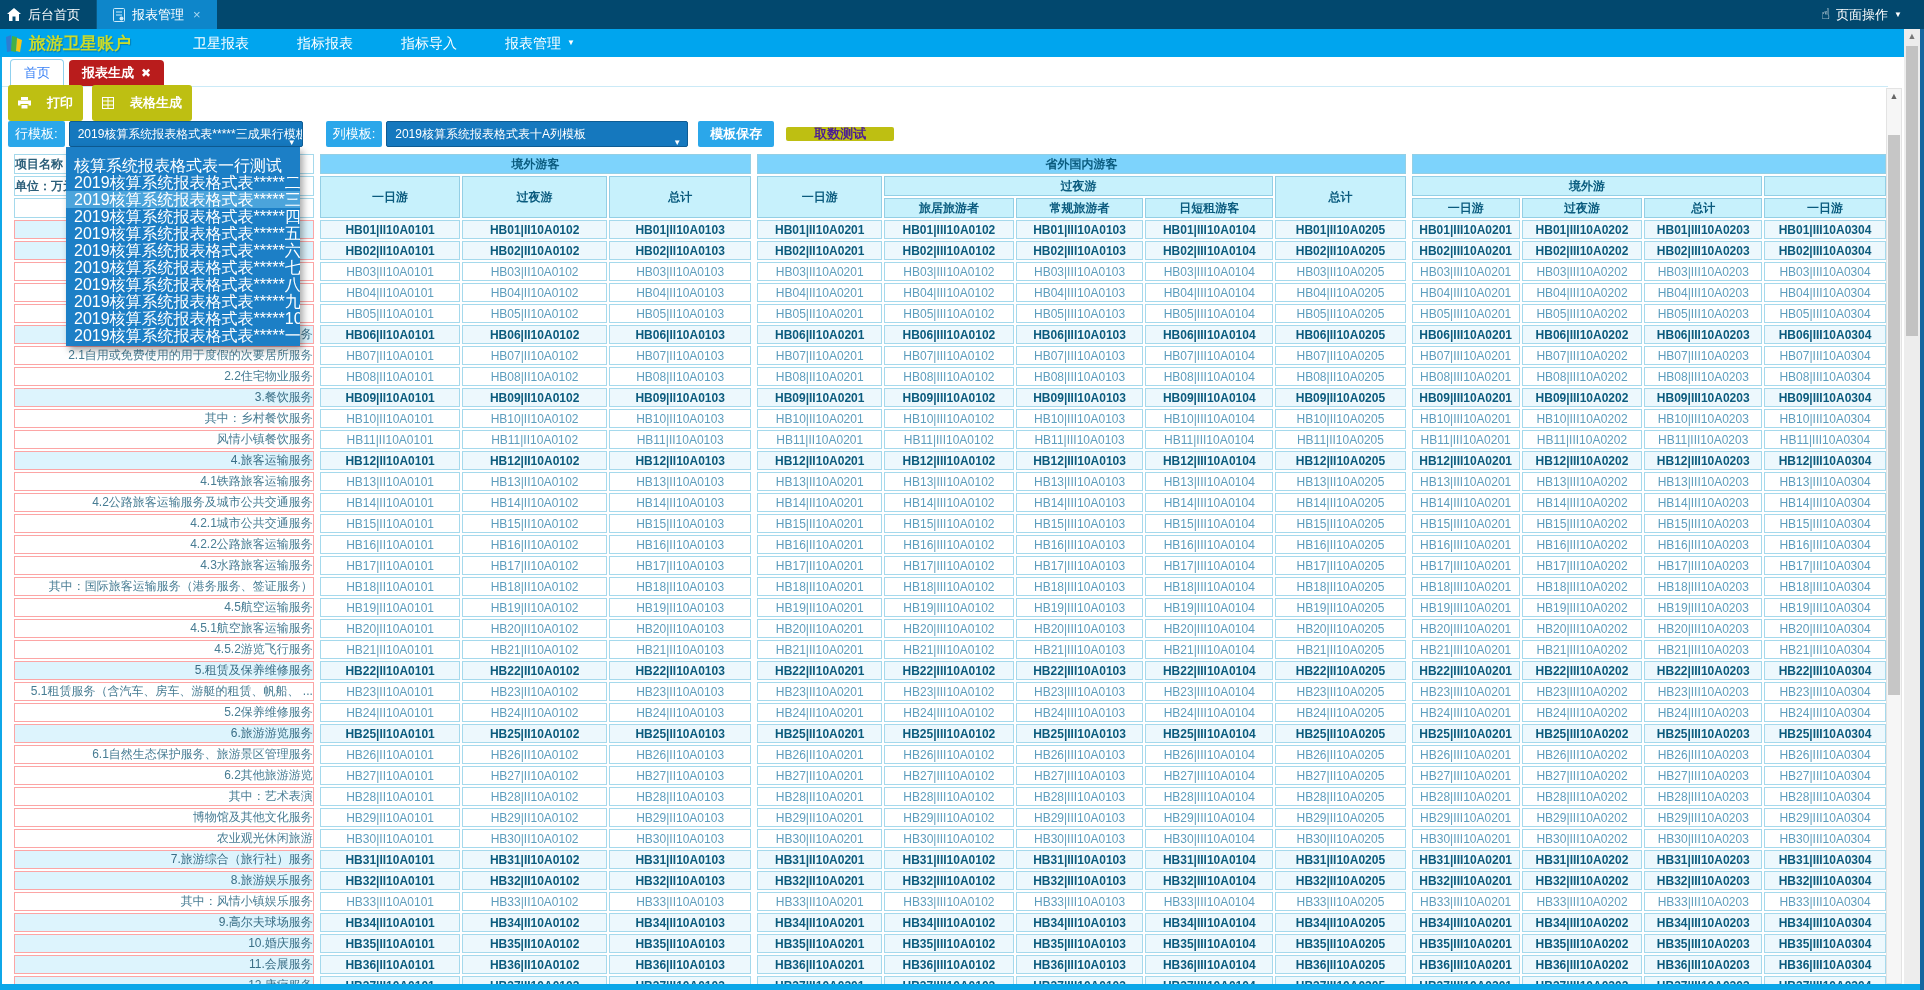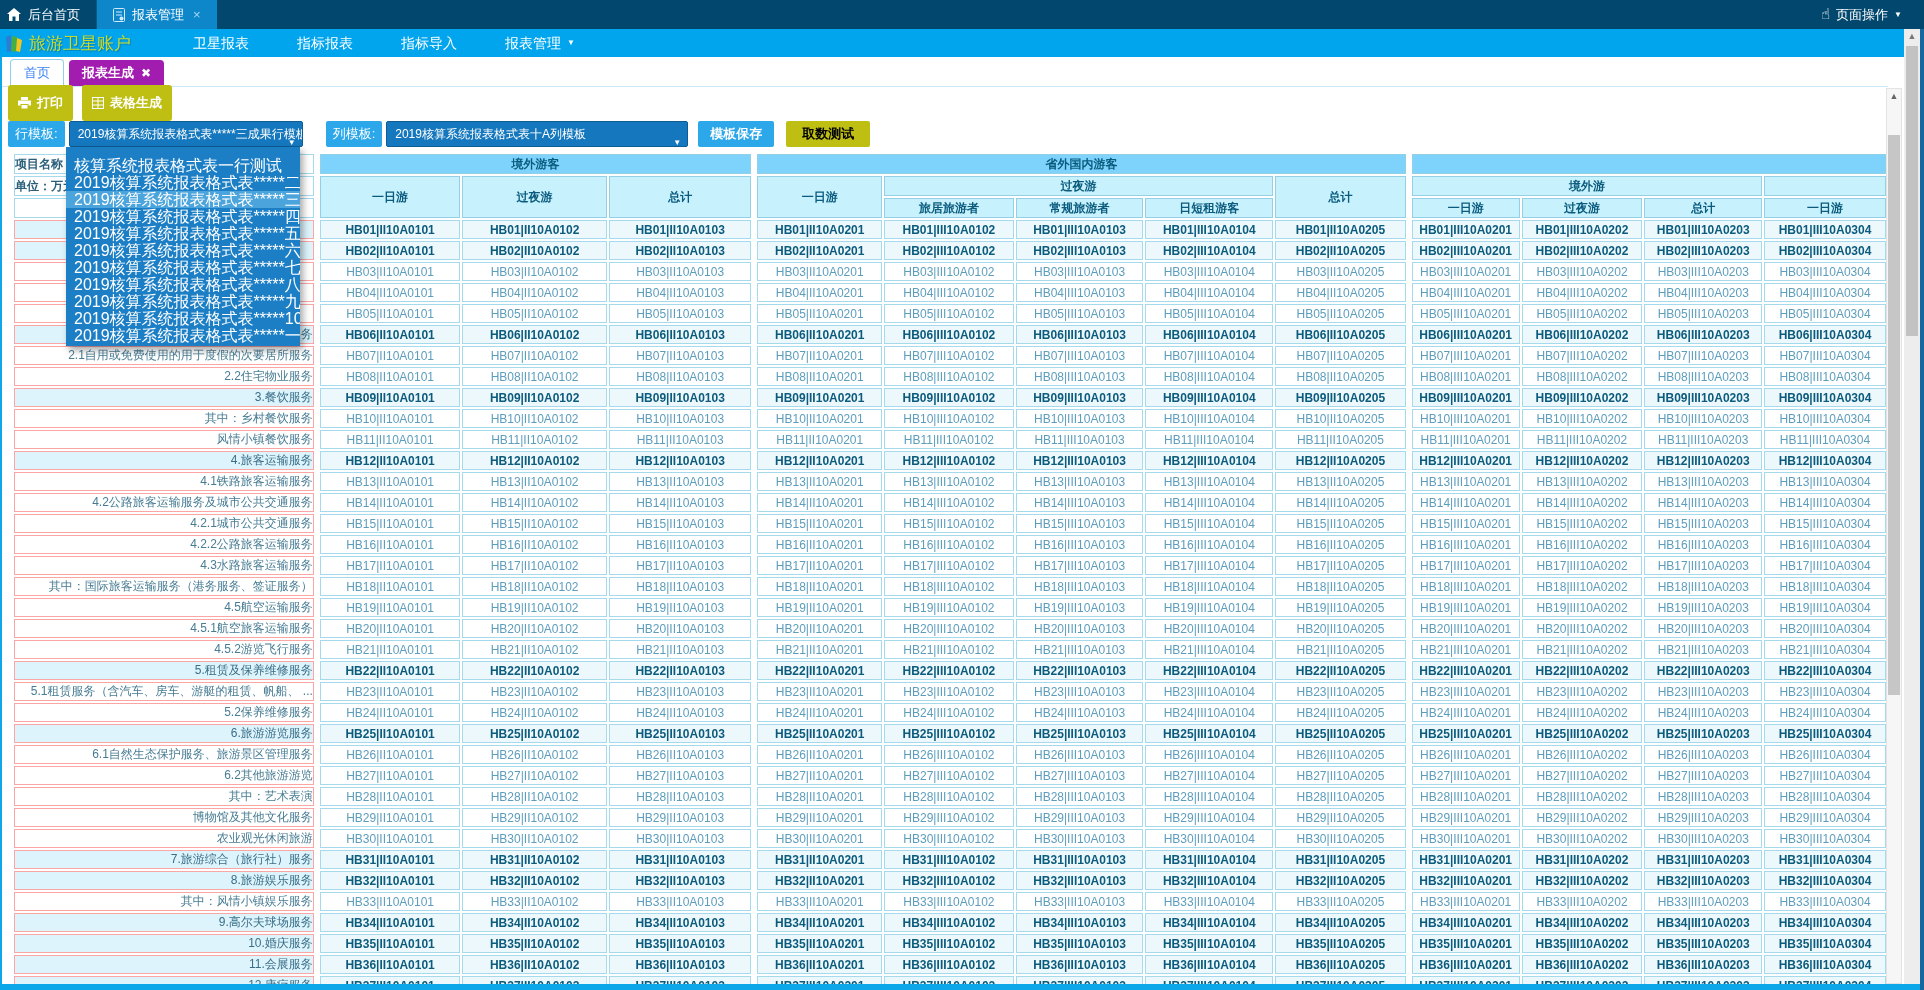--- a/index.html
+++ b/index.html
@@ -10,44 +10,44 @@
   .toptab{display:flex;align-items:center;gap:7px;padding:0 16px;color:#fff;font-size:13px;cursor:default;}
   .toptab.first{border-right:1px solid #0A5A85;padding-left:7px;}
   .toptab.active{background:#0E86CA;}
   .toptab .x{color:#A9D8F2;font-size:13px;margin-left:2px;}
   .top-actions{position:absolute;right:22px;top:0;height:29px;display:flex;align-items:center;gap:6px;color:#fff;font-size:13px;}
   .hand{font-family:"DejaVu Sans",sans-serif;font-size:15px;line-height:1;}
   .caret{font-size:8px;line-height:1;}
   
   .menubar{position:absolute;top:29px;left:0;width:1924px;height:28px;background:#00A5EE;display:flex;align-items:center;}
   .brand{display:flex;align-items:center;gap:5px;margin-left:4px;width:158px;}
-  .brand-text{color:#C9DB2A;font-size:17px;font-weight:normal;text-shadow:1px 1px 1px rgba(0,60,90,.35);white-space:nowrap;}
+  .brand-text{color:#C9DB2A;font-size:17px;font-weight:bold;text-shadow:1px 1px 1px rgba(0,60,90,.35);white-space:nowrap;}
   .menu-item{color:#fff;font-size:14px;height:28px;line-height:28px;padding:0 17px;margin-left:14px;display:flex;align-items:center;gap:6px;white-space:nowrap;}
   
   .content{position:absolute;top:57px;left:0;width:1886px;height:927px;background:#fff;border-left:2px solid #0FA7E8;}
   .tabbar{height:30px;display:flex;align-items:flex-end;padding-left:8px;gap:5px;border-bottom:1px solid #CBEAF7;box-sizing:border-box;}
   .tab{height:26px;line-height:26px;padding:0 13px;font-size:13px;border-radius:4px 4px 0 0;white-space:nowrap;}
   .tab.home{color:#3b82f6;background:#fff;border:1px solid #8FD0EE;border-bottom:none;}
-  .tab.active{background:#a21caf;color:#fff;display:flex;align-items:center;gap:7px;font-weight:bold;}
+  .tab.active{background:#b91c1c;color:#fff;display:flex;align-items:center;gap:7px;font-weight:bold;}
   .tab.active .x{font-size:12px;}
   .btnrow{height:31px;display:flex;align-items:center;gap:9px;padding-left:6px;}
   .btn-olive{background:#BEBF12;color:#fff;font-weight:bold;font-size:13px;height:36px;border-radius:3px;
-             display:flex;align-items:center;gap:6px;padding:0 10px;white-space:nowrap;}
+             display:flex;align-items:center;gap:16px;padding:0 10px;white-space:nowrap;}
   .tplrow{height:32px;display:flex;align-items:center;padding-left:6px;}
   .chip{background:#2BA7EA;color:#fff;font-size:13px;height:26px;line-height:26px;padding:0 7px;border-radius:2px;white-space:nowrap;}
   .select{position:relative;background:#1578BE;border:1px solid #0E5C94;color:#fff;font-size:12px;height:26px;line-height:24px;
           padding:0 20px 0 8px;border-radius:2px;box-sizing:border-box;white-space:nowrap;overflow:hidden;}
   .select .sel-caret{position:absolute;right:6px;top:9px;font-size:8px;color:#fff;}
   #row-select{width:234px;margin-left:4px;}
   #col-chip{margin-left:23px;}
   #col-select{width:302px;margin-left:4px;}
   .btn-blue{background:#2BA7EA;color:#fff;font-weight:bold;font-size:13px;height:26px;border-radius:2px;
             display:flex;align-items:center;padding:0 12px;margin-left:10px;white-space:nowrap;}
-  .btn-olive2{background:#BEBF12;color:#000000;font-weight:bold;font-size:13px;height:26px;border-radius:2px;
-            display:flex;align-items:center;padding:0 16px;margin-left:12px;white-space:nowrap;}
+  .btn-olive2{background:#BEBF12;color:#4c1d95;font-weight:bold;font-size:13px;height:14px;border-radius:2px;
+            display:flex;align-items:center;padding:0 28px;margin-left:12px;white-space:nowrap;}
   
   .tablewrap{position:absolute;top:152px;left:12px;width:1882px;height:832px;overflow:hidden;}
   table.grid{border-collapse:separate;border-spacing:2px;table-layout:fixed;}
   .grid td{height:19px;padding:0;font-size:12px;white-space:nowrap;overflow:hidden;box-sizing:border-box;}
   .grid tr.hr td{height:20px;}
   .h1{background:#7dd3fc;color:#0A5B7E;font-weight:bold;font-size:13px;text-align:center;border:1px solid #93CFE5;}
   .h2{background:#C7F1FC;color:#0A5B7E;font-weight:bold;font-size:13px;text-align:center;border:1px solid #93CFE5;}
   .corner{background:#fff;border:1px solid #A5D9EC;color:#2B5E79;font-weight:bold;font-size:13px;text-align:left;padding-left:6px;}
   .sp{border:none;background:transparent;}
   .lbl{border:1px solid #fca5a5;text-align:right;padding-right:6px;color:#477C93;background:#fff;}

